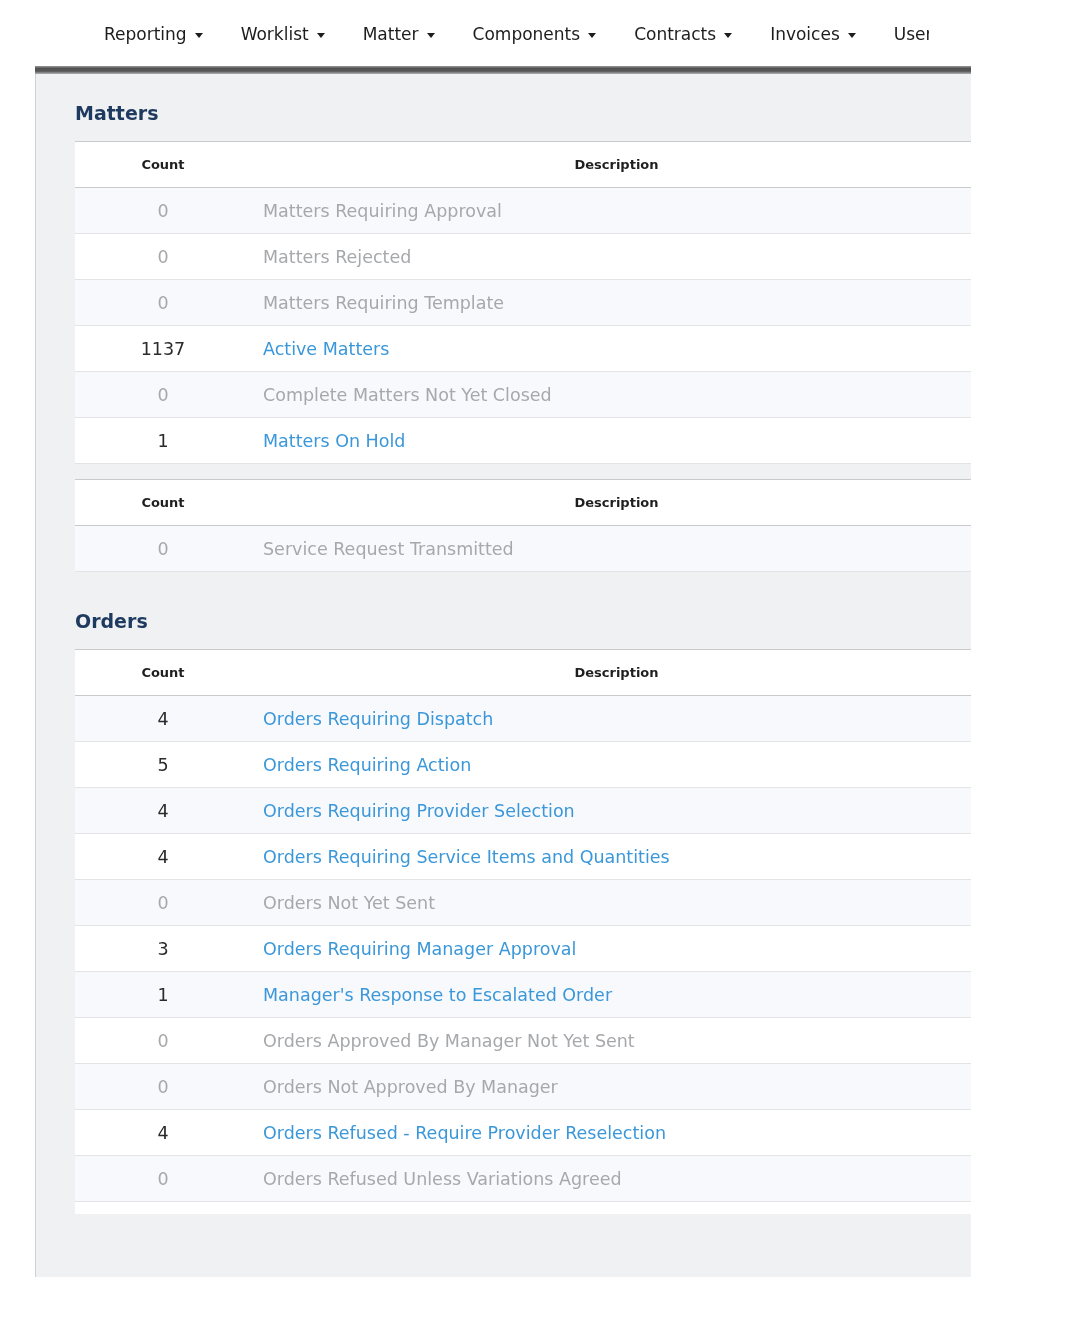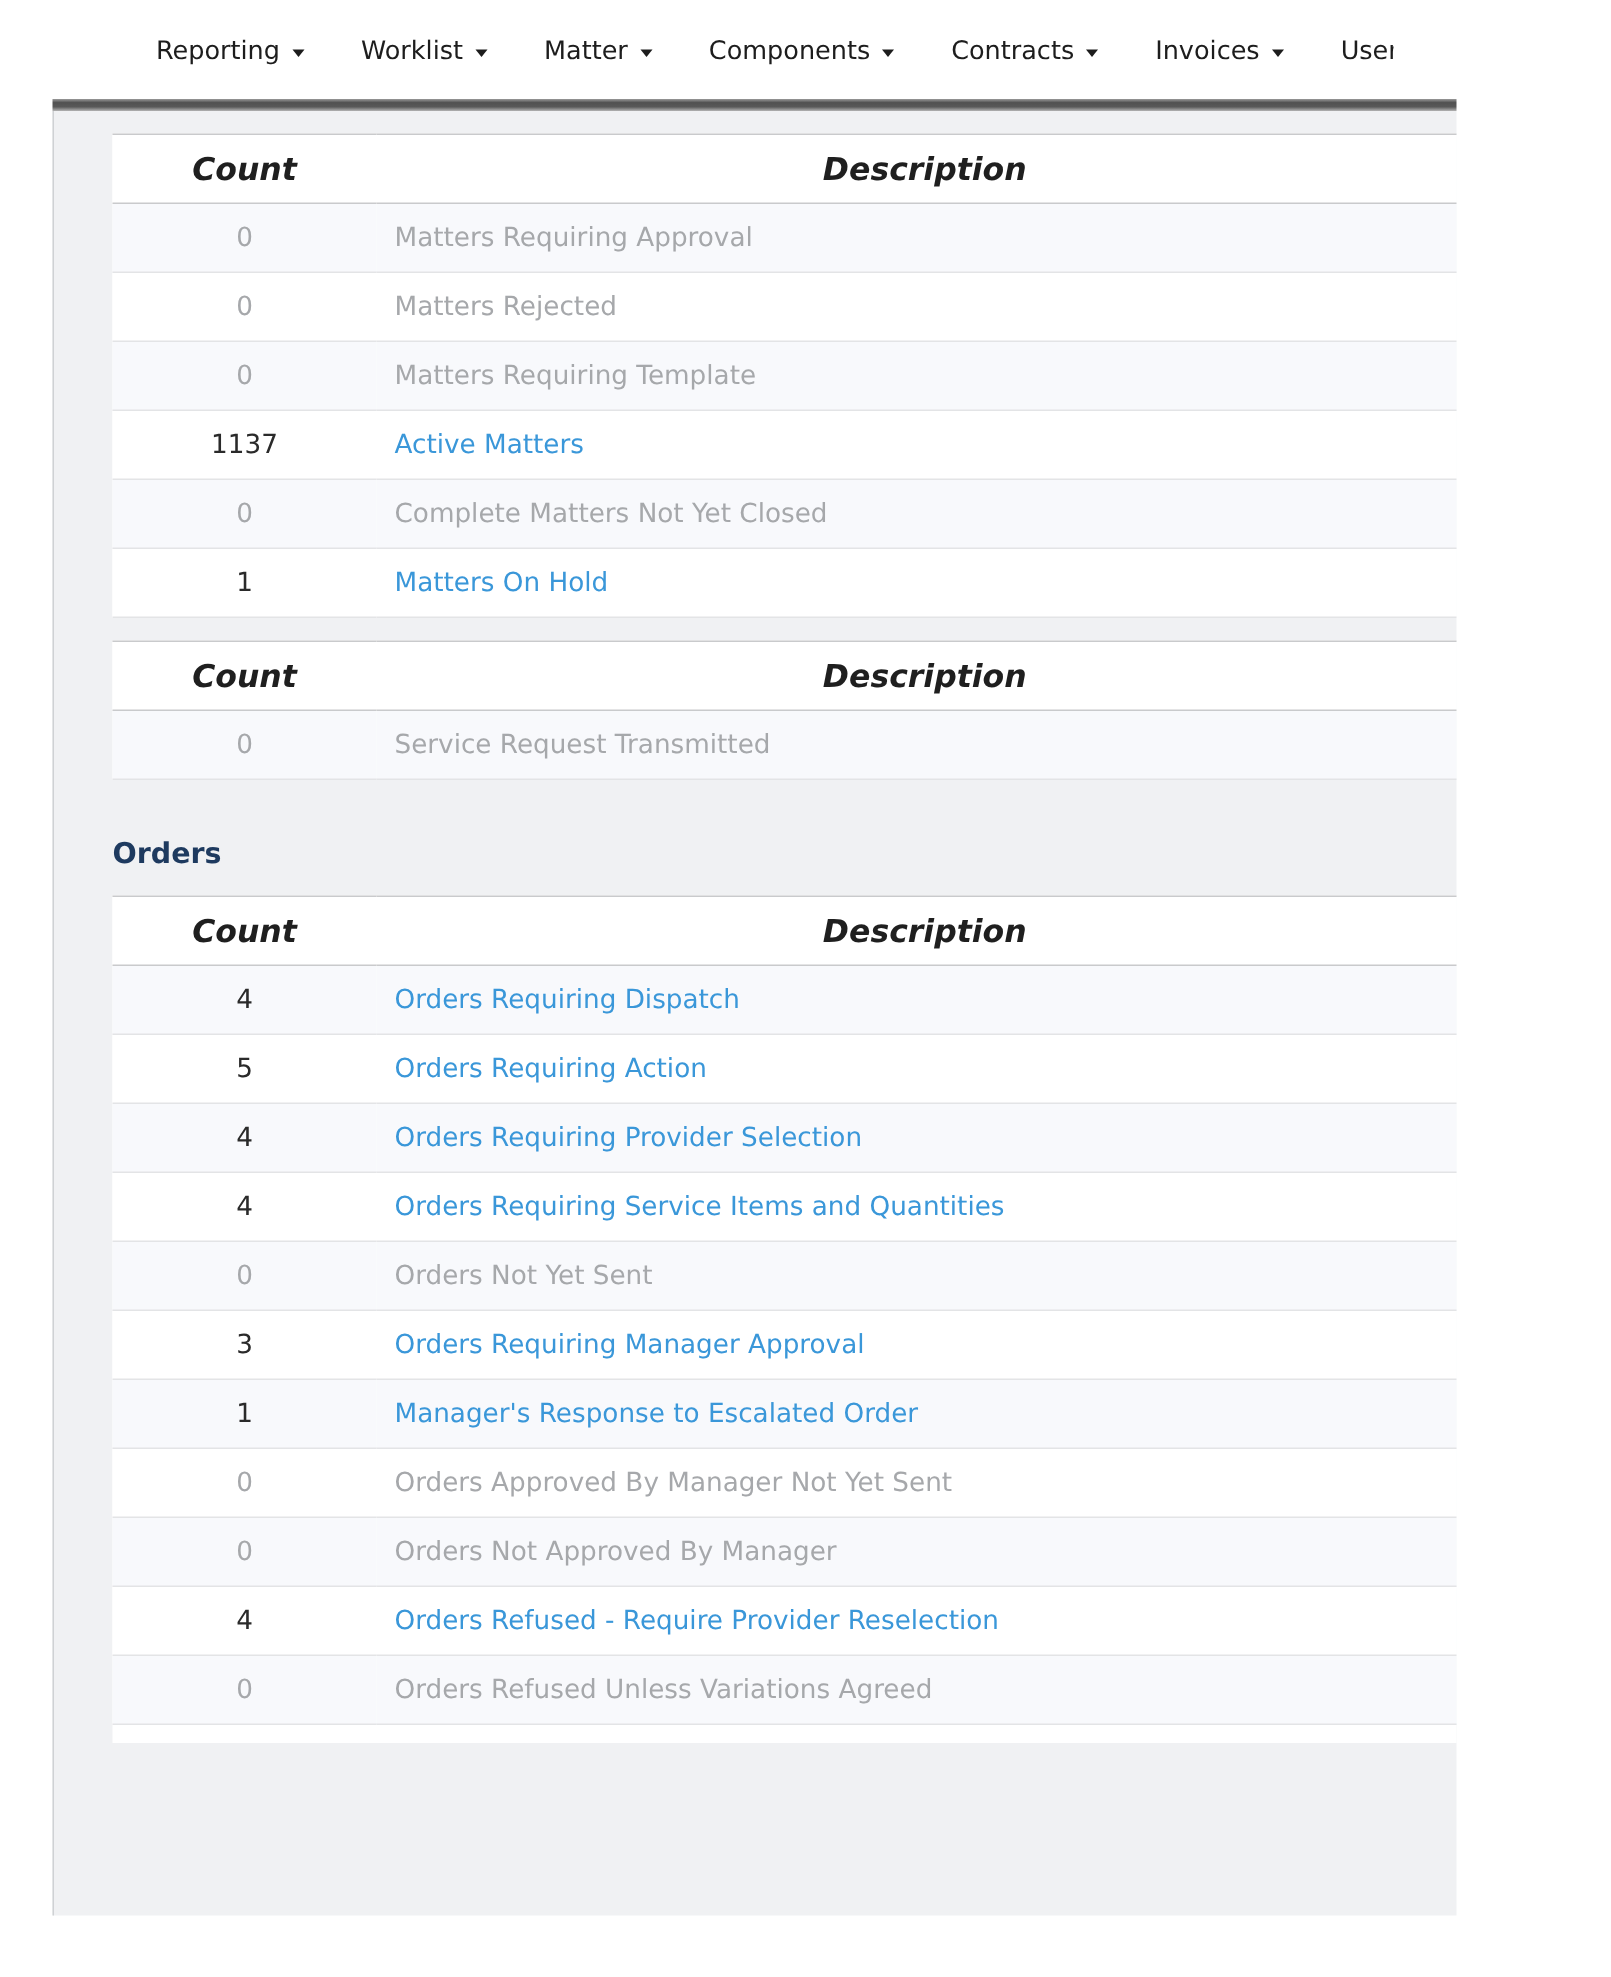--- a/index.html
+++ b/index.html
@@ -79,21 +79,21 @@
     height:46px;background:#ffffff;
     border-top:1px solid #c9cacc;
     border-bottom:1px solid #c9cacc;
   }
   table.counts tbody tr{
     height:46px;
     border-bottom:1px solid #e3e4e6;
   }
   table.counts tbody tr:nth-child(odd){background:var(--stripe);}
   table.counts tbody tr:nth-child(even){background:#ffffff;}
-  th{font-size:21px;font-weight:bold;color:#1f1f1f;font-style:italic;}
+  th{font-size:13px;font-weight:bold;color:#1f1f1f;}
   th.count-h{width:176px;text-align:center;}
   th.desc-h{text-align:center;padding-left:12px;}
   td.count{width:176px;text-align:center;font-size:17.5px;color:#2a2a2a;}
   td.desc{text-align:left;padding-left:12px;font-size:17.5px;}
   .muted{color:var(--muted) !important;}
   a.desc-link{color:var(--link);text-decoration:none;cursor:pointer;}
   .bottom-strip{
     margin-left:39px;width:896px;height:12px;background:#ffffff;
   }
 </style>
@@ -129,20 +129,21 @@
       <span class="nav-item clipped">
         <span class="lbl">Users</span>
       </span>
     </div>
 </nav>
 
 <div class="divider-bar"></div>
 
 <div class="panel">
 
+  <h2 class="section-title first">Matters</h2>
   <table class="counts">
     <thead>
       <tr>
         <th class="count-h">Count</th>
         <th class="desc-h">Description</th>
       </tr>
     </thead>
     <tbody>
         <tr>
           <td class="count muted">0</td>

